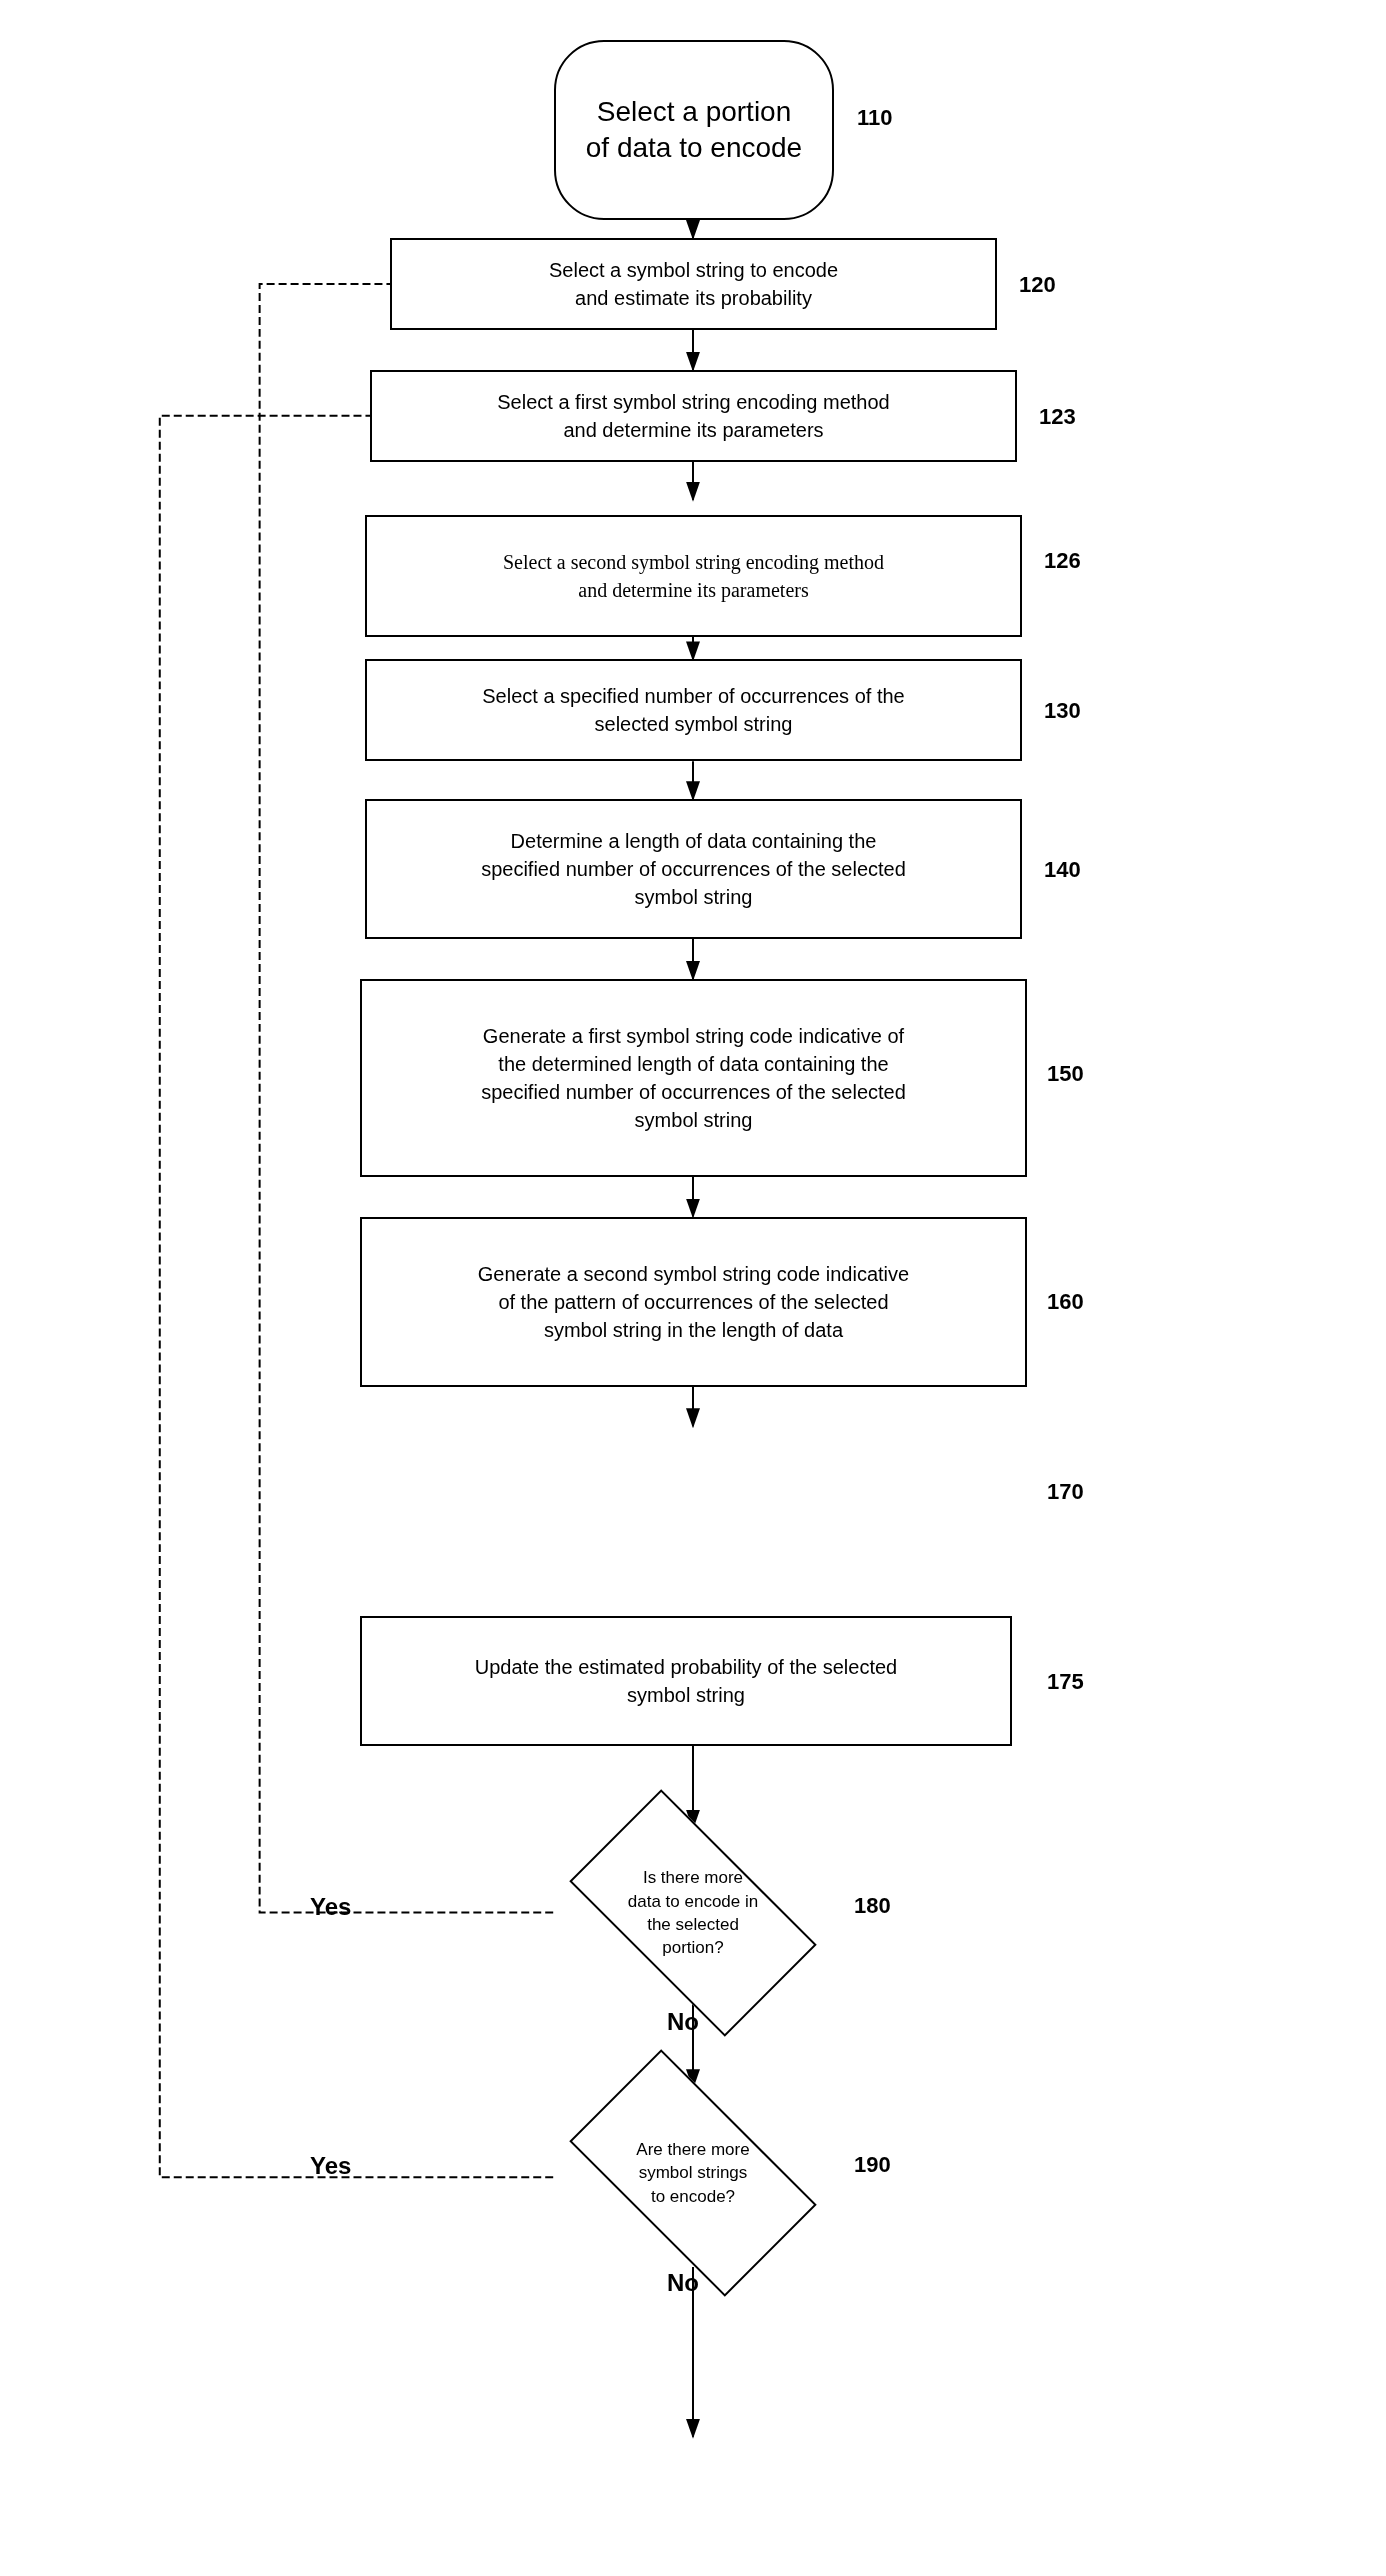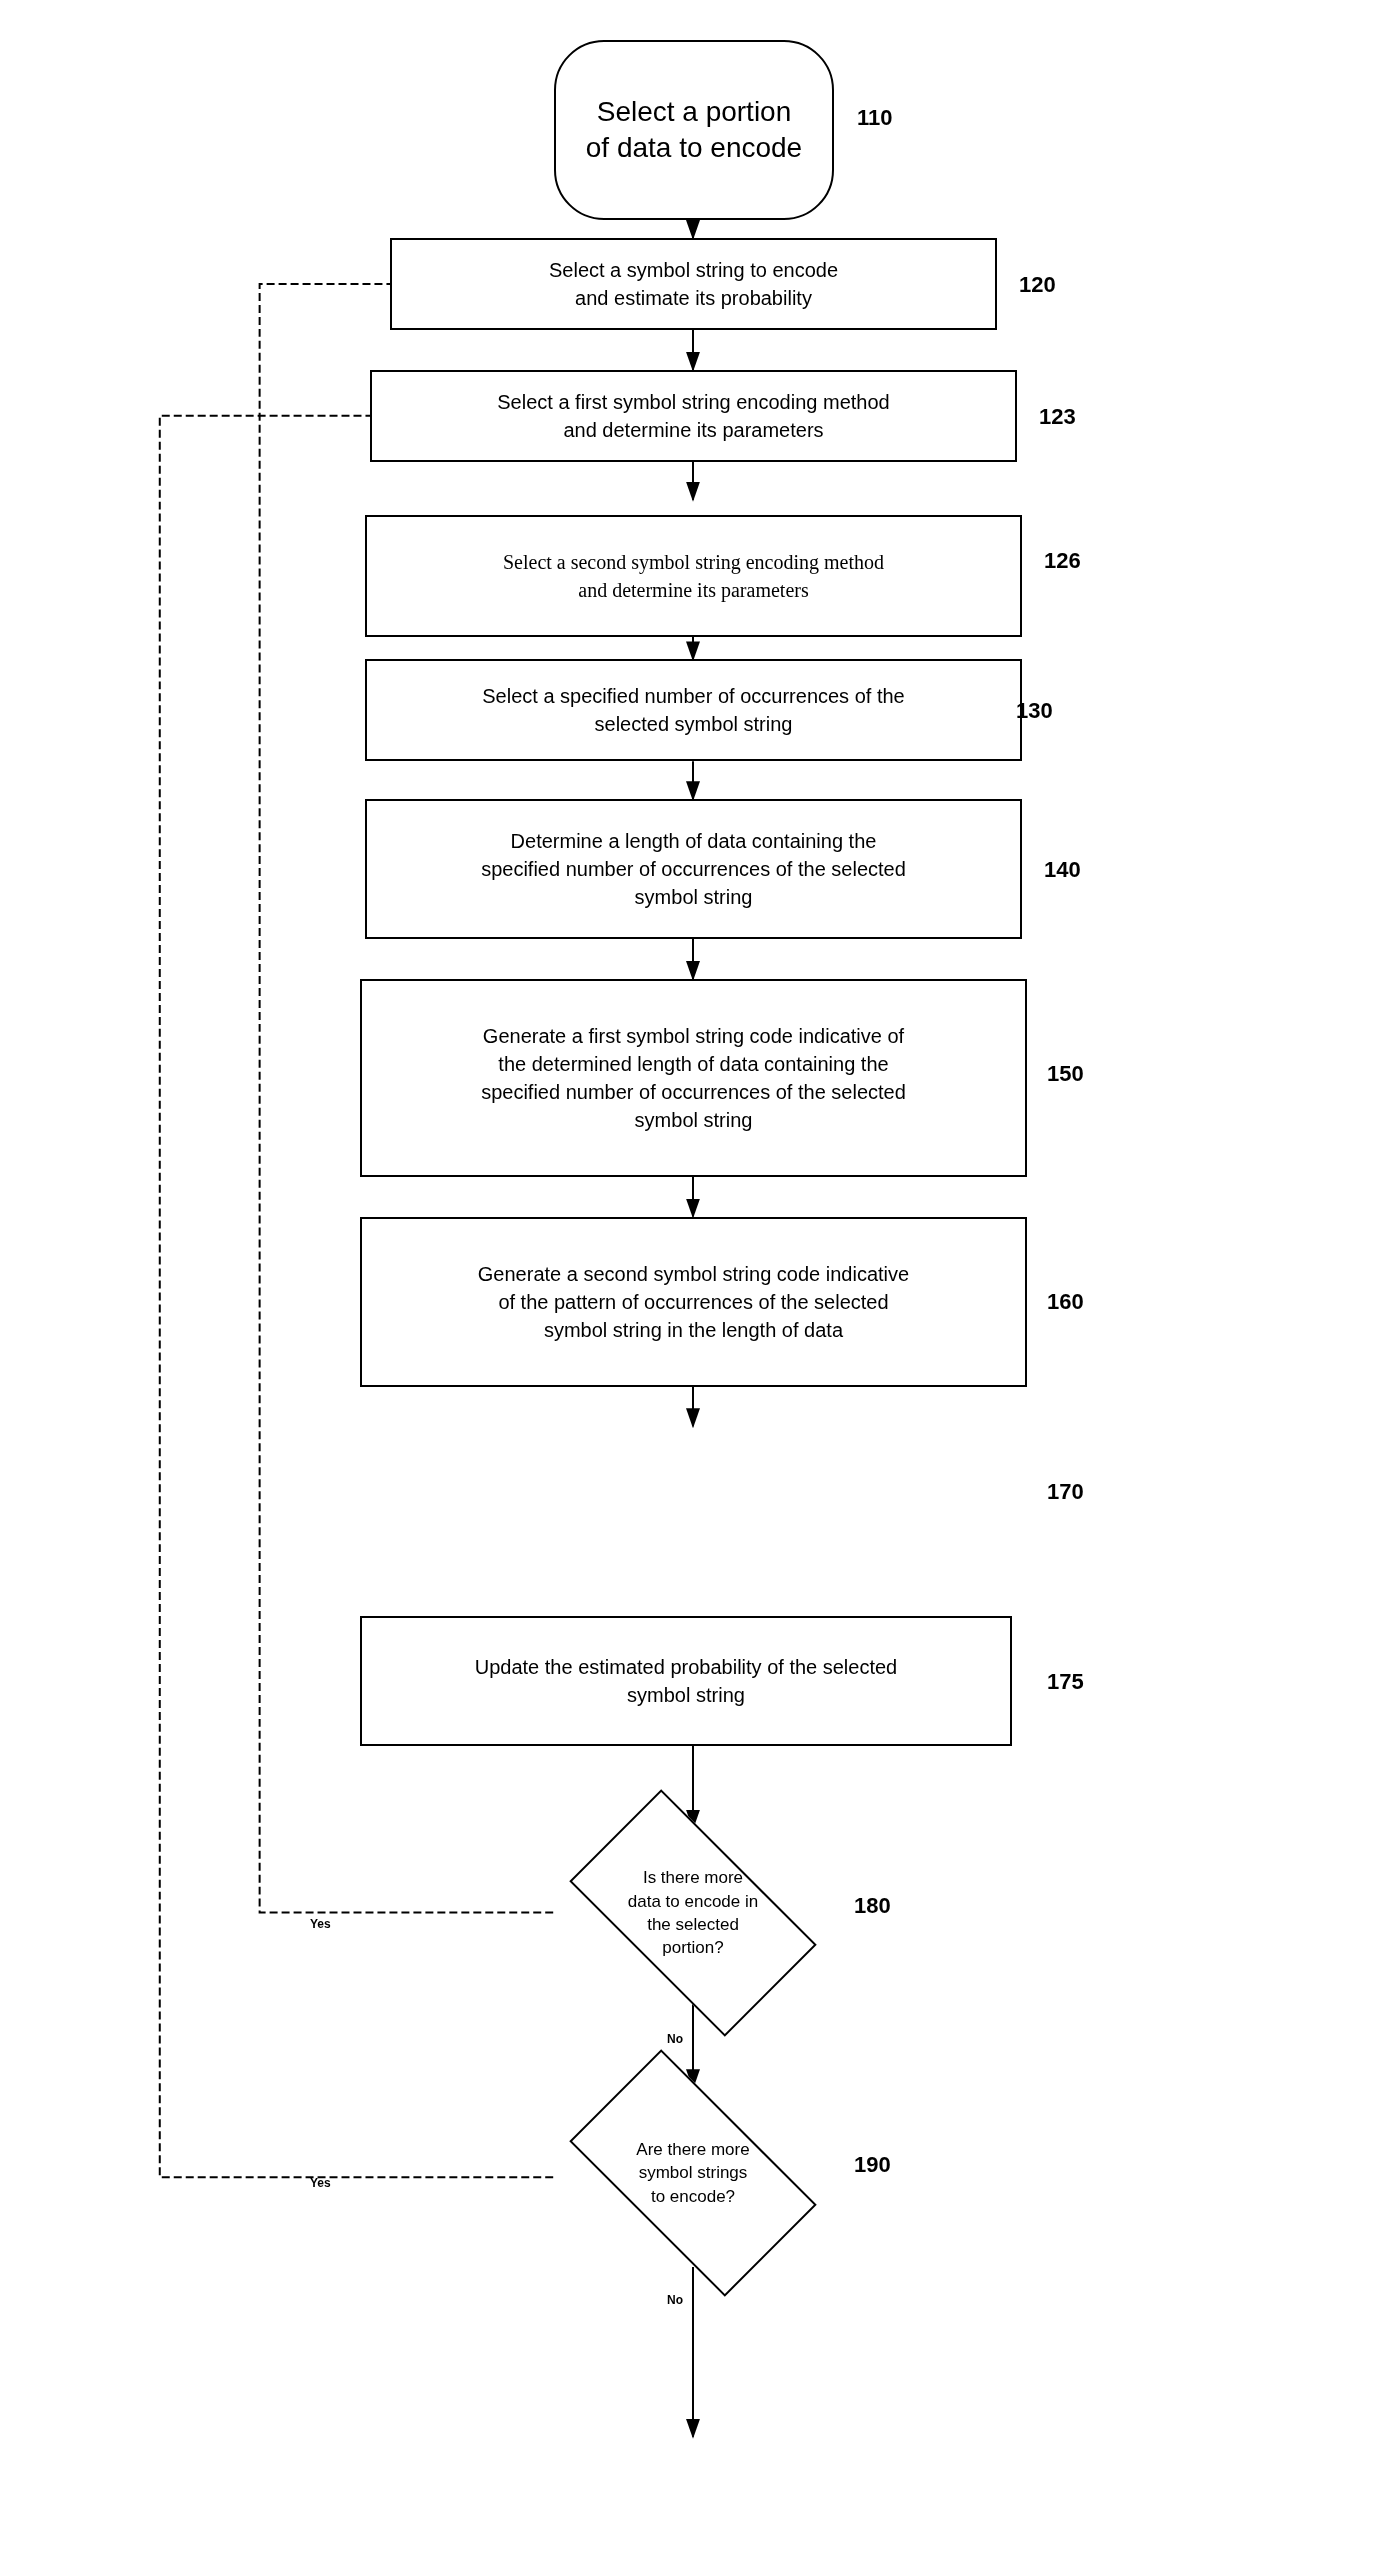--- a/index.html
+++ b/index.html
@@ -75,22 +75,21 @@
     .step-label {
       position: absolute;
       font-weight: bold;
       font-size: 22px;
     }
 
     
     .yn-label {
       position: absolute;
       font-weight: bold;
-      font-size: 12px;
-      margin-top: 24px;
+      font-size: 24px;
     }
 
     
     .arrows-svg {
       position: absolute;
       top: 0;
       left: 0;
       width: 100%;
       height: 100%;
       pointer-events: none;
@@ -170,21 +169,21 @@
 and determine its parameters</span>
   </div>
   <div class="step-label" style="left:1044px; top:548px;">
     <span>126</span>
   </div>
 
   <div class="flow-element rect" style="left:365px; top:659px; width:657px; height:102px; font-size:20px;">
     <span style="white-space:pre-line;">Select a specified number of occurrences of the
 selected symbol string</span>
   </div>
-  <div class="step-label" style="left:1016px; top:698px;">
+  <div class="step-label" style="left:1044px; top:698px;">
     <span>130</span>
   </div>
 
   <div class="flow-element rect" style="left:365px; top:799px; width:657px; height:140px; font-size:20px;">
     <span style="white-space:pre-line;">Determine a length of data containing the
 specified number of occurrences of the selected
 symbol string</span>
   </div>
   <div class="step-label" style="left:1044px; top:857px;">
     <span>140</span>

